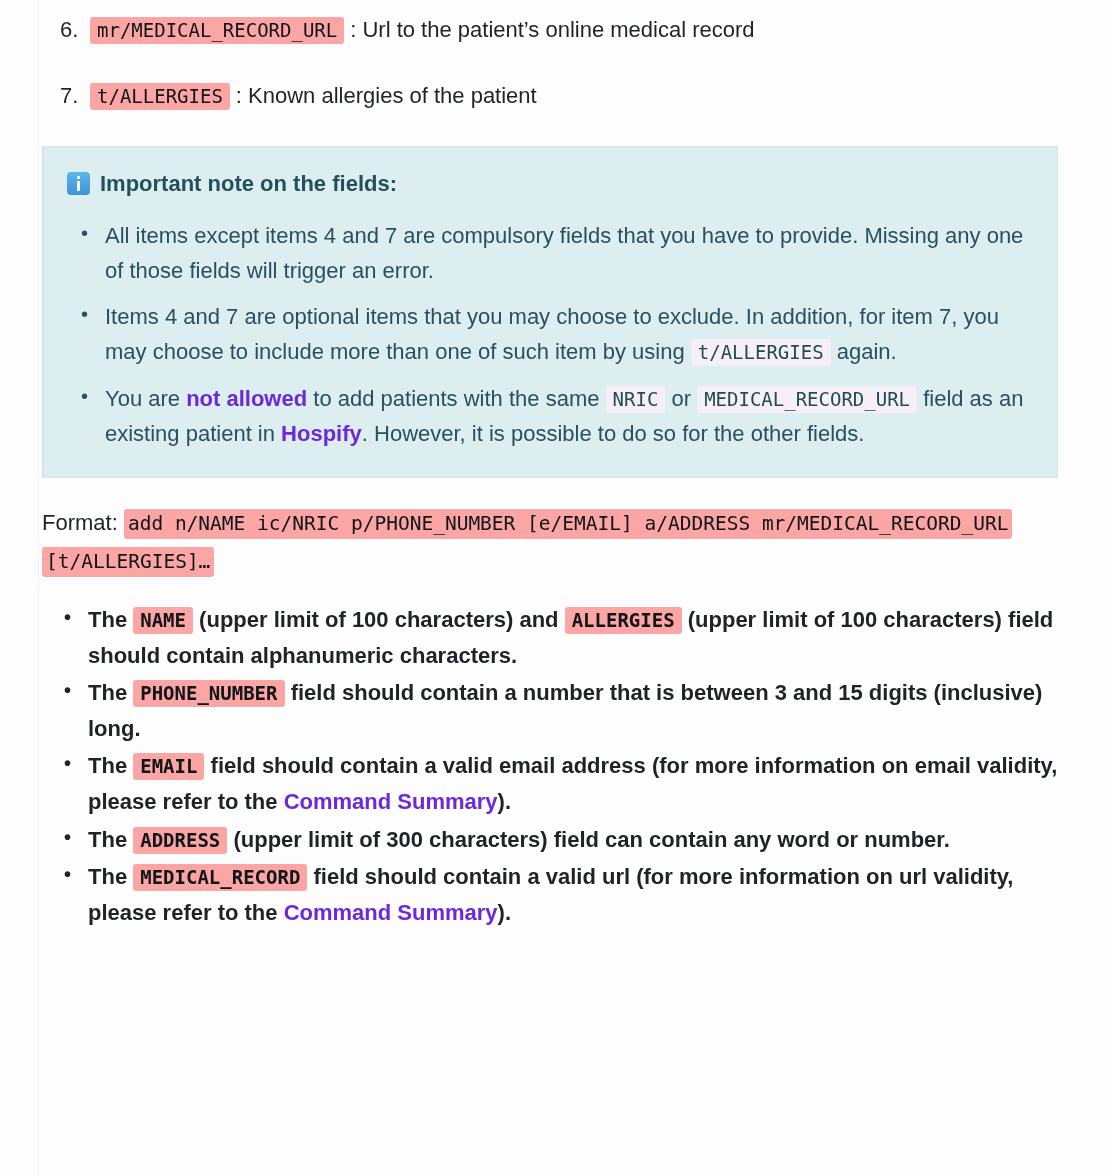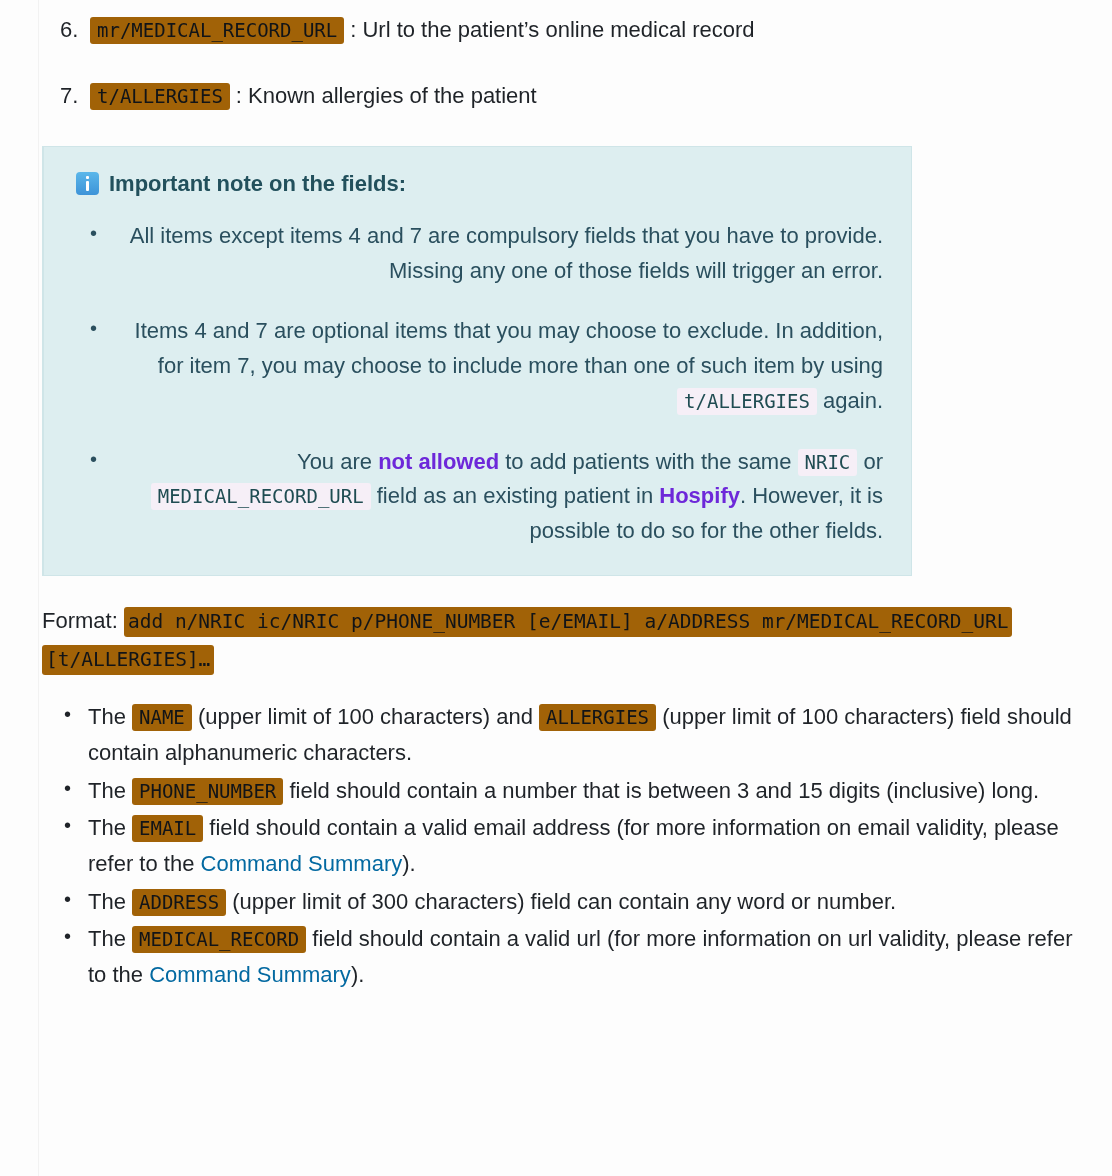--- a/index.html
+++ b/index.html
@@ -33,21 +33,21 @@
   .content {
     position: relative;
     padding-left: 42px;
     padding-right: 36px;
     padding-top: 14px;
   }
 
   
   code {
     font-family: "DejaVu Sans Mono", "Liberation Mono", monospace;
-    background: #a16207;
+    background: #fca5a5;
     color: #111418;
     border-radius: 3px;
     padding: 2px 7px 3px 7px;
     font-size: 19px;
     line-height: 1.2;
     white-space: pre;
   }
   .note code {
     background: #f6eff7;
     color: #1f4c52;
@@ -77,25 +77,24 @@
   ol.numlist > li .desc {
     margin-left: 6px;
   }
 
   
   .note {
     background: #ddeef0;
     border: 1px solid #cfe5e8;
     border-left: 2px solid #cfe5e8;
     margin: 18px 0 0 0;
-    padding: 24px 28px 26px 30px;
+    padding: 24px 28px 26px 21px;
     box-sizing: border-box;
-    width: 870px;
+    width: 1016px;
     color: #2a4f5e;
-    text-align: right;
   }
   .note-title {
     display: flex;
     align-items: center;
     font-size: 22px;
     font-weight: bold;
     color: #22505c;
     margin: 0 0 8px 2px;
   }
   .info-icon {
@@ -131,21 +130,21 @@
   ul.note-list {
     list-style: none;
     margin: 0;
     padding: 0;
   }
   ul.note-list > li {
     position: relative;
     padding-left: 40px;
     font-size: 22px;
     line-height: 1.58;
-    margin-top: 26px;
+    margin-top: 12px;
     color: #2a4f5e;
   }
   ul.note-list > li:first-child {
     margin-top: 22px;
   }
   ul.note-list > li::before {
     content: "\2022";
     position: absolute;
     left: 16px;
     top: -1px;
@@ -172,39 +171,40 @@
   .format-line code {
     font-size: 19.5px;
     padding: 3px 4px 4px 4px;
   }
 
   
   ul.rules {
     list-style: none;
     margin: 22px 0 0 0;
     padding: 0;
+    font-weight: bold;
   }
   ul.rules > li {
     position: relative;
     padding-left: 46px;
     font-size: 22px;
     line-height: 1.62;
     margin-bottom: 2px;
     color: #1f2328;
   }
   ul.rules > li::before {
     content: "\2022";
     position: absolute;
     left: 22px;
     top: -1px;
     font-size: 20px;
     color: #1f2328;
   }
   a.link {
-    color: #0369a1;
+    color: #6d28d9;
     text-decoration: none;
   }
 </style>
 </head>
 <body>
 
 <div class="page">
   <div class="left-rule"></div>
 
   <div class="content">
@@ -222,21 +222,21 @@
       <ul class="note-list">
           <li><span>All items except items 4 and 7 are compulsory fields that you have to provide. Missing any one of those fields will trigger an error.</span></li>
           <li><span>Items 4 and 7 are optional items that you may choose to exclude. In addition, for item 7, you may choose to include more than one of such item by using </span><code>t/ALLERGIES</code><span> again.</span></li>
           <li><span>You are </span><b>not allowed</b><span> to add patients with the same </span><code>NRIC</code><span> or </span><code>MEDICAL_RECORD_URL</code><span> field as an existing patient in </span><b>Hospify</b><span>. However, it is possible to do so for the other fields.</span></li>
         </ul>
     </div>
 
 
     <div class="format-line">
       <span>Format:</span>
-      <code>add n/NRIC ic/NRIC p/PHONE_NUMBER [e/EMAIL] a/ADDRESS mr/MEDICAL_RECORD_URL</code><br>
+      <code>add n/NAME ic/NRIC p/PHONE_NUMBER [e/EMAIL] a/ADDRESS mr/MEDICAL_RECORD_URL</code><br>
       <code>[t/ALLERGIES]…</code>
     </div>
 
     <ul class="rules">
         <li><span>The </span><code>NAME</code><span> (upper limit of 100 characters) and </span><code>ALLERGIES</code><span> (upper limit of 100 characters) field should contain alphanumeric characters.</span></li>
         <li><span>The </span><code>PHONE_NUMBER</code><span> field should contain a number that is between 3 and 15 digits (inclusive) long.</span></li>
         <li><span>The </span><code>EMAIL</code><span> field should contain a valid email address (for more information on email validity, please refer to the </span><a class="link" href="#">Command Summary</a><span>).</span></li>
         <li><span>The </span><code>ADDRESS</code><span> (upper limit of 300 characters) field can contain any word or number.</span></li>
         <li><span>The </span><code>MEDICAL_RECORD</code><span> field should contain a valid url (for more information on url validity, please refer to the </span><a class="link" href="#">Command Summary</a><span>).</span></li>
       </ul>

